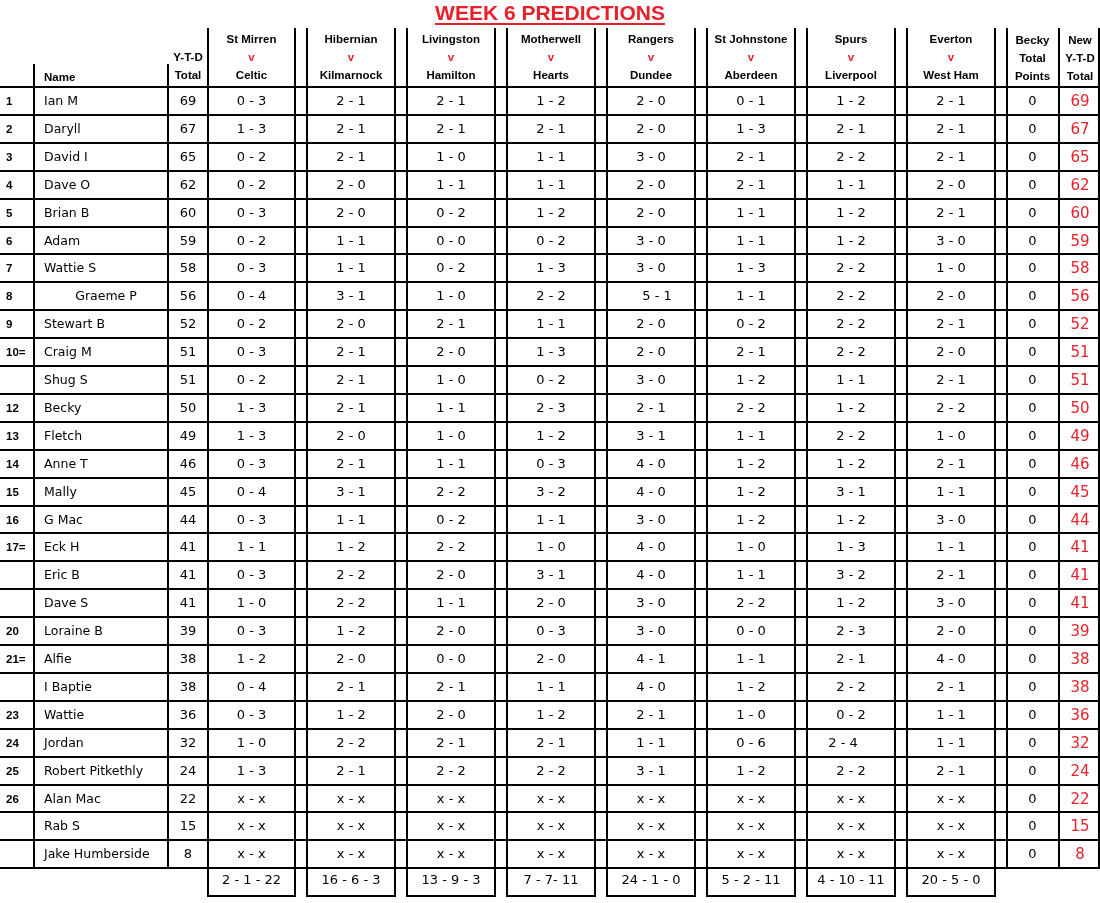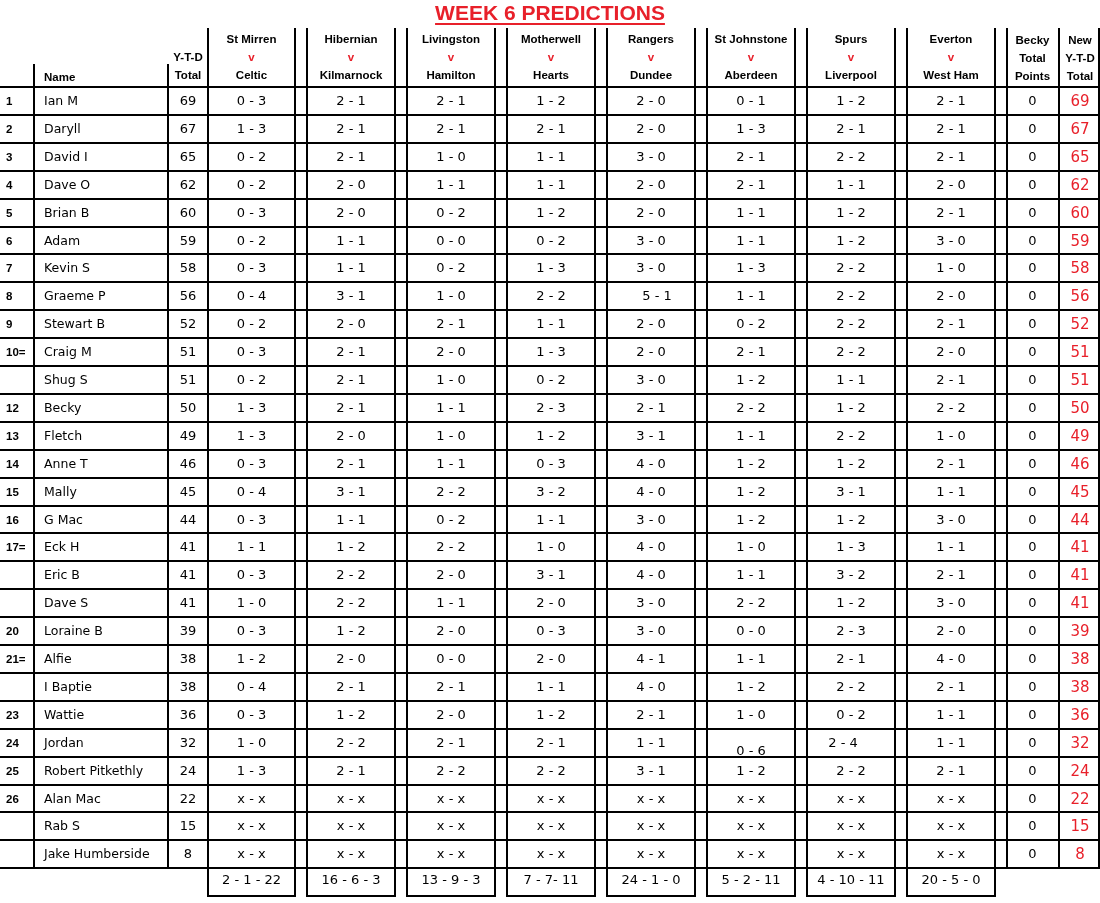--- a/index.html
+++ b/index.html
@@ -201,34 +201,34 @@
     <div class="cell " style="left:307px;width:88px;top:227px;box-sizing:border-box;">1 - 1</div>
     <div class="cell " style="left:407px;width:88px;top:227px;box-sizing:border-box;">0 - 0</div>
     <div class="cell " style="left:507px;width:88px;top:227px;box-sizing:border-box;">0 - 2</div>
     <div class="cell " style="left:607px;width:88px;top:227px;box-sizing:border-box;">3 - 0</div>
     <div class="cell " style="left:707px;width:88px;top:227px;box-sizing:border-box;">1 - 1</div>
     <div class="cell " style="left:807px;width:88px;top:227px;box-sizing:border-box;">1 - 2</div>
     <div class="cell " style="left:907px;width:88px;top:227px;box-sizing:border-box;">3 - 0</div>
     <div class="cell " style="left:1007px;width:51px;top:227px;box-sizing:border-box;">0</div>
     <div class="cell newytd" style="left:1060px;width:40px;top:227px;box-sizing:border-box;">59</div>
     <div class="cell rank" style="left:0px;width:34px;top:254px;box-sizing:border-box;">7</div>
-    <div class="cell name" style="left:34px;width:134px;top:254px;box-sizing:border-box;">Kevin S</div>
+    <div class="cell name" style="left:34px;width:134px;top:254px;box-sizing:border-box;">Wattie S</div>
     <div class="cell " style="left:168px;width:40px;top:254px;box-sizing:border-box;">58</div>
     <div class="cell " style="left:208px;width:87px;top:254px;box-sizing:border-box;">0 - 3</div>
     <div class="cell " style="left:307px;width:88px;top:254px;box-sizing:border-box;">1 - 1</div>
     <div class="cell " style="left:407px;width:88px;top:254px;box-sizing:border-box;">0 - 2</div>
     <div class="cell " style="left:507px;width:88px;top:254px;box-sizing:border-box;">1 - 3</div>
     <div class="cell " style="left:607px;width:88px;top:254px;box-sizing:border-box;">3 - 0</div>
     <div class="cell " style="left:707px;width:88px;top:254px;box-sizing:border-box;">1 - 3</div>
     <div class="cell " style="left:807px;width:88px;top:254px;box-sizing:border-box;">2 - 2</div>
     <div class="cell " style="left:907px;width:88px;top:254px;box-sizing:border-box;">1 - 0</div>
     <div class="cell " style="left:1007px;width:51px;top:254px;box-sizing:border-box;">0</div>
     <div class="cell newytd" style="left:1060px;width:40px;top:254px;box-sizing:border-box;">58</div>
     <div class="cell rank" style="left:0px;width:34px;top:282px;box-sizing:border-box;">8</div>
-    <div class="cell name" style="left:34px;width:134px;top:282px;box-sizing:border-box;">Graeme P</div>
+    <div class="cell name" style="left:34px;width:134px;top:282px;box-sizing:border-box;text-align:center;">Graeme P</div>
     <div class="cell " style="left:168px;width:40px;top:282px;box-sizing:border-box;">56</div>
     <div class="cell " style="left:208px;width:87px;top:282px;box-sizing:border-box;">0 - 4</div>
     <div class="cell " style="left:307px;width:88px;top:282px;box-sizing:border-box;">3 - 1</div>
     <div class="cell " style="left:407px;width:88px;top:282px;box-sizing:border-box;">1 - 0</div>
     <div class="cell " style="left:507px;width:88px;top:282px;box-sizing:border-box;">2 - 2</div>
     <div class="cell " style="left:607px;width:100px;top:282px;box-sizing:border-box;text-align:center;">5 - 1</div>
     <div class="cell " style="left:707px;width:88px;top:282px;box-sizing:border-box;">1 - 1</div>
     <div class="cell " style="left:807px;width:88px;top:282px;box-sizing:border-box;">2 - 2</div>
     <div class="cell " style="left:907px;width:88px;top:282px;box-sizing:border-box;">2 - 0</div>
     <div class="cell " style="left:1007px;width:51px;top:282px;box-sizing:border-box;">0</div>
@@ -429,21 +429,21 @@
     <div class="cell " style="left:1007px;width:51px;top:701px;box-sizing:border-box;">0</div>
     <div class="cell newytd" style="left:1060px;width:40px;top:701px;box-sizing:border-box;">36</div>
     <div class="cell rank" style="left:0px;width:34px;top:729px;box-sizing:border-box;">24</div>
     <div class="cell name" style="left:34px;width:134px;top:729px;box-sizing:border-box;">Jordan</div>
     <div class="cell " style="left:168px;width:40px;top:729px;box-sizing:border-box;">32</div>
     <div class="cell " style="left:208px;width:87px;top:729px;box-sizing:border-box;">1 - 0</div>
     <div class="cell " style="left:307px;width:88px;top:729px;box-sizing:border-box;">2 - 2</div>
     <div class="cell " style="left:407px;width:88px;top:729px;box-sizing:border-box;">2 - 1</div>
     <div class="cell " style="left:507px;width:88px;top:729px;box-sizing:border-box;">2 - 1</div>
     <div class="cell " style="left:607px;width:88px;top:729px;box-sizing:border-box;">1 - 1</div>
-    <div class="cell " style="left:707px;width:88px;top:729px;box-sizing:border-box;margin-top:8px;">0 - 6</div>
+    <div class="cell " style="left:707px;width:88px;top:729px;box-sizing:border-box;">0 - 6</div>
     <div class="cell " style="left:807px;width:72px;top:729px;box-sizing:border-box;">2 - 4</div>
     <div class="cell " style="left:907px;width:88px;top:729px;box-sizing:border-box;">1 - 1</div>
     <div class="cell " style="left:1007px;width:51px;top:729px;box-sizing:border-box;">0</div>
     <div class="cell newytd" style="left:1060px;width:40px;top:729px;box-sizing:border-box;">32</div>
     <div class="cell rank" style="left:0px;width:34px;top:757px;box-sizing:border-box;">25</div>
     <div class="cell name" style="left:34px;width:134px;top:757px;box-sizing:border-box;">Robert Pitkethly</div>
     <div class="cell " style="left:168px;width:40px;top:757px;box-sizing:border-box;">24</div>
     <div class="cell " style="left:208px;width:87px;top:757px;box-sizing:border-box;">1 - 3</div>
     <div class="cell " style="left:307px;width:88px;top:757px;box-sizing:border-box;">2 - 1</div>
     <div class="cell " style="left:407px;width:88px;top:757px;box-sizing:border-box;">2 - 2</div>

